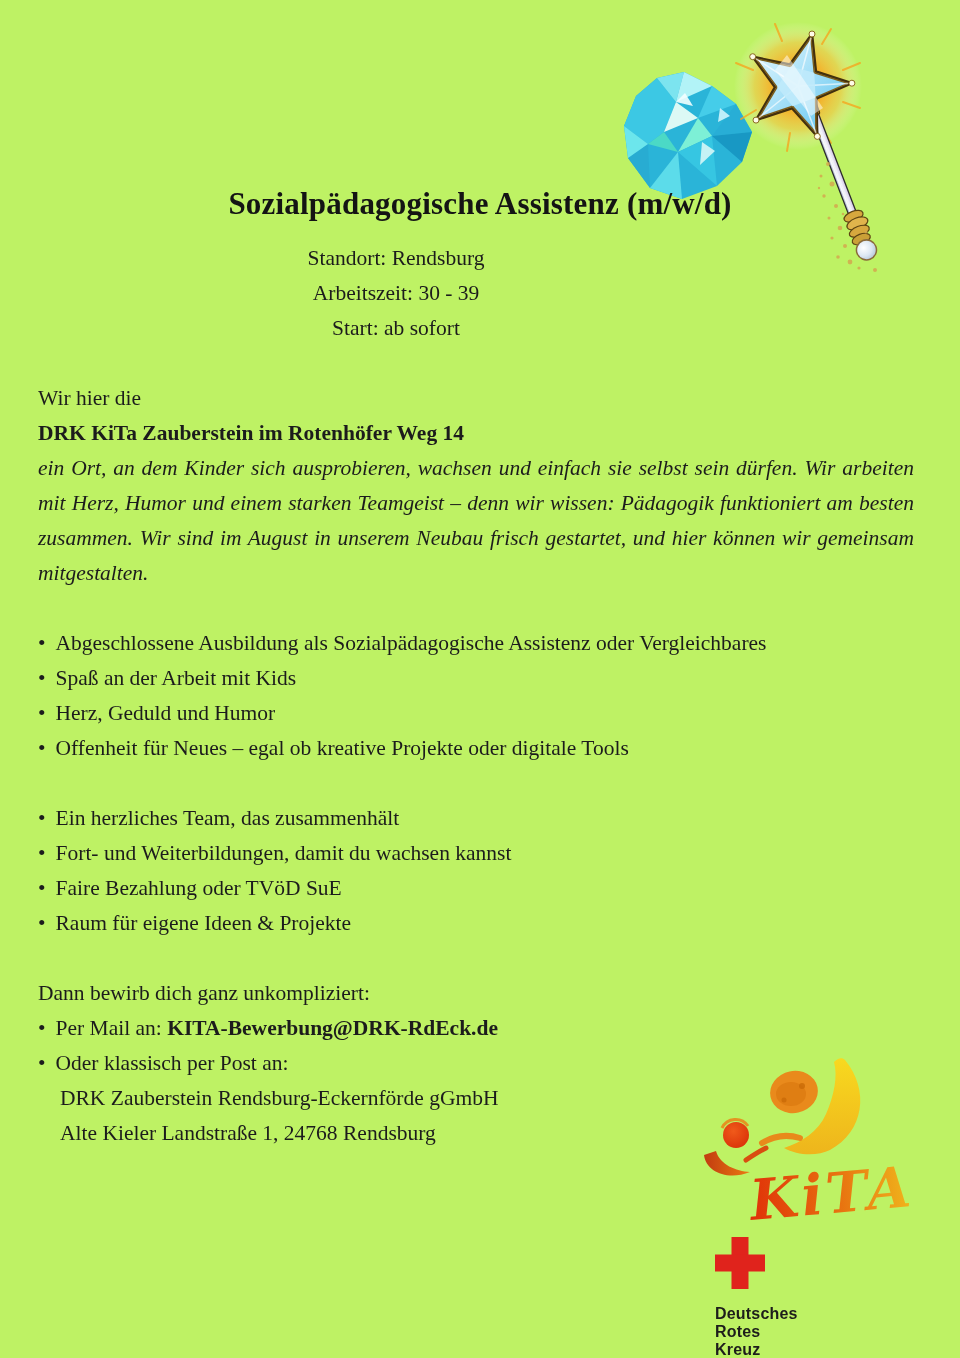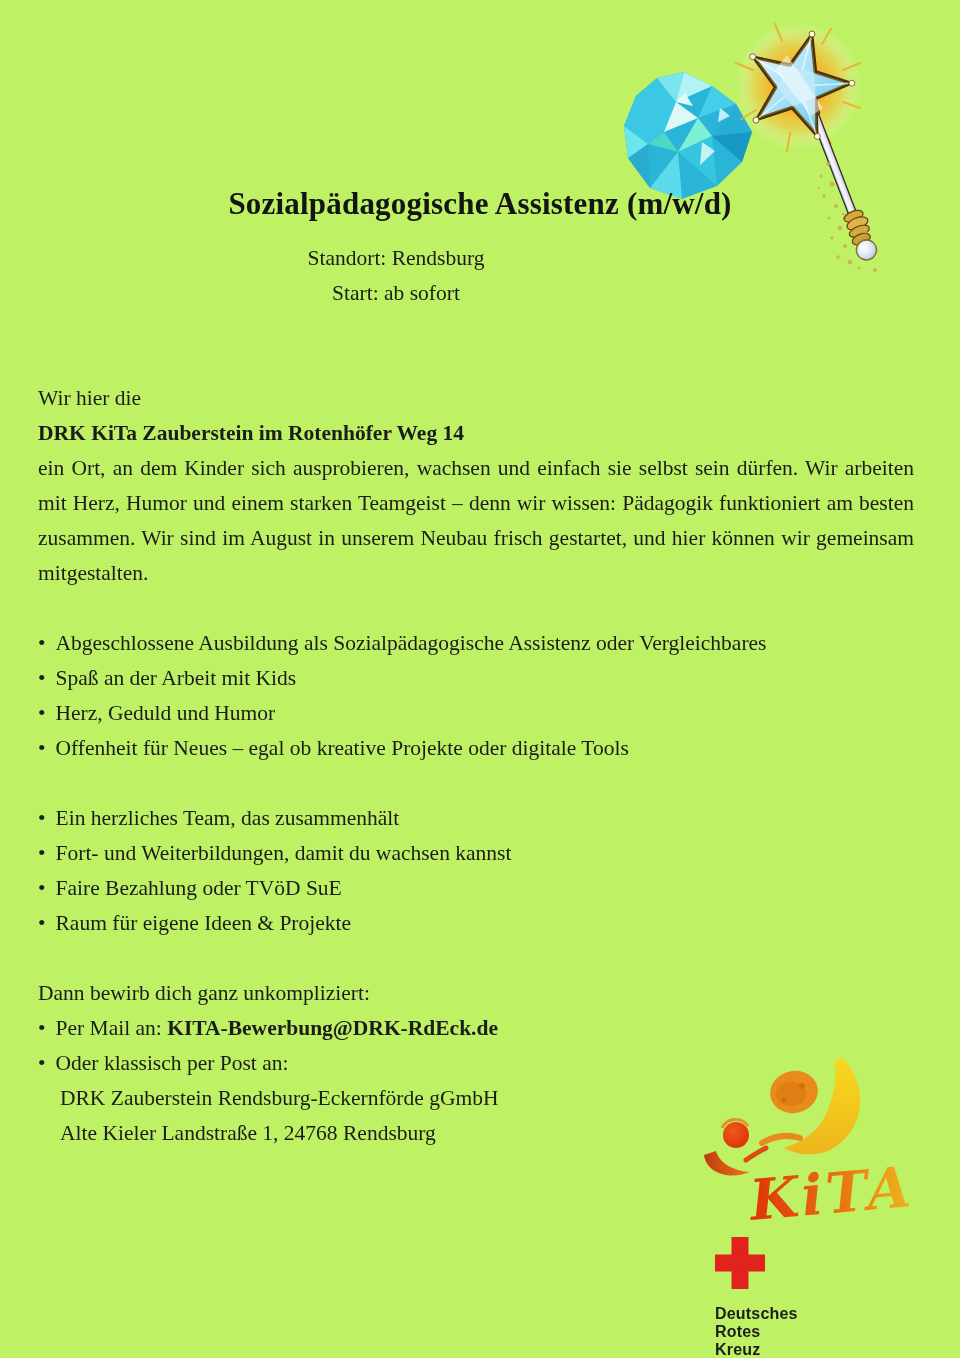--- a/index.html
+++ b/index.html
@@ -29,21 +29,21 @@
     position: absolute; top: 241px; left: 0; width: 792px;
     text-align: center; font-size: 21.5px; line-height: 35px;
   }
 
   
   .content {
     position: absolute; top: 381px; left: 38px; width: 876px;
     font-size: 21.5px; line-height: 35px;
   }
   .content p { margin: 0; }
-  .para { text-align: justify; }
+  .para { text-align: justify; font-style: italic; }
   .group { margin-top: 35px; }
   .bullet::before { content: "•"; margin-right: 10px; }
   .indent { padding-left: 22px; }
   .bold { font-weight: bold; }
 
   
   .kita-logo { position: absolute; left: 698px; top: 1048px; }
   .drk-logo  { position: absolute; left: 715px; top: 1237px; display: flex; gap: 13px; flex-direction: column; }
   .drk-text  {
     font-family: "Liberation Sans", sans-serif;
@@ -158,20 +158,21 @@
       <circle cx="117" cy="248" r="2.4"></circle>
         <circle cx="126" cy="254" r="1.6"></circle>
       <circle cx="133" cy="218" r="1.5"></circle>
         <circle cx="142" cy="256" r="2"></circle>
     </g>
   </svg>
 
   <h1 class="job-title">Sozialpädagogische Assistenz (m/w/d)</h1>
   <div class="meta">
     <div>Standort: Rendsburg</div>
+    <div>Arbeitszeit: 30 - 39</div>
     <div>Start: ab sofort</div>
   </div>
 
   <div class="content">
     <p>Wir hier die</p>
     <p class="bold">DRK KiTa Zauberstein im Rotenhöfer Weg 14</p>
     <p class="para">ein Ort, an dem Kinder sich ausprobieren, wachsen und einfach sie selbst sein dürfen. Wir arbeiten mit Herz, Humor und einem starken Teamgeist – denn wir wissen: Pädagogik funktioniert am besten zusammen.  Wir sind im August in unserem Neubau frisch gestartet, und hier können wir gemeinsam mitgestalten.</p>
 
 
     <div class="group">

